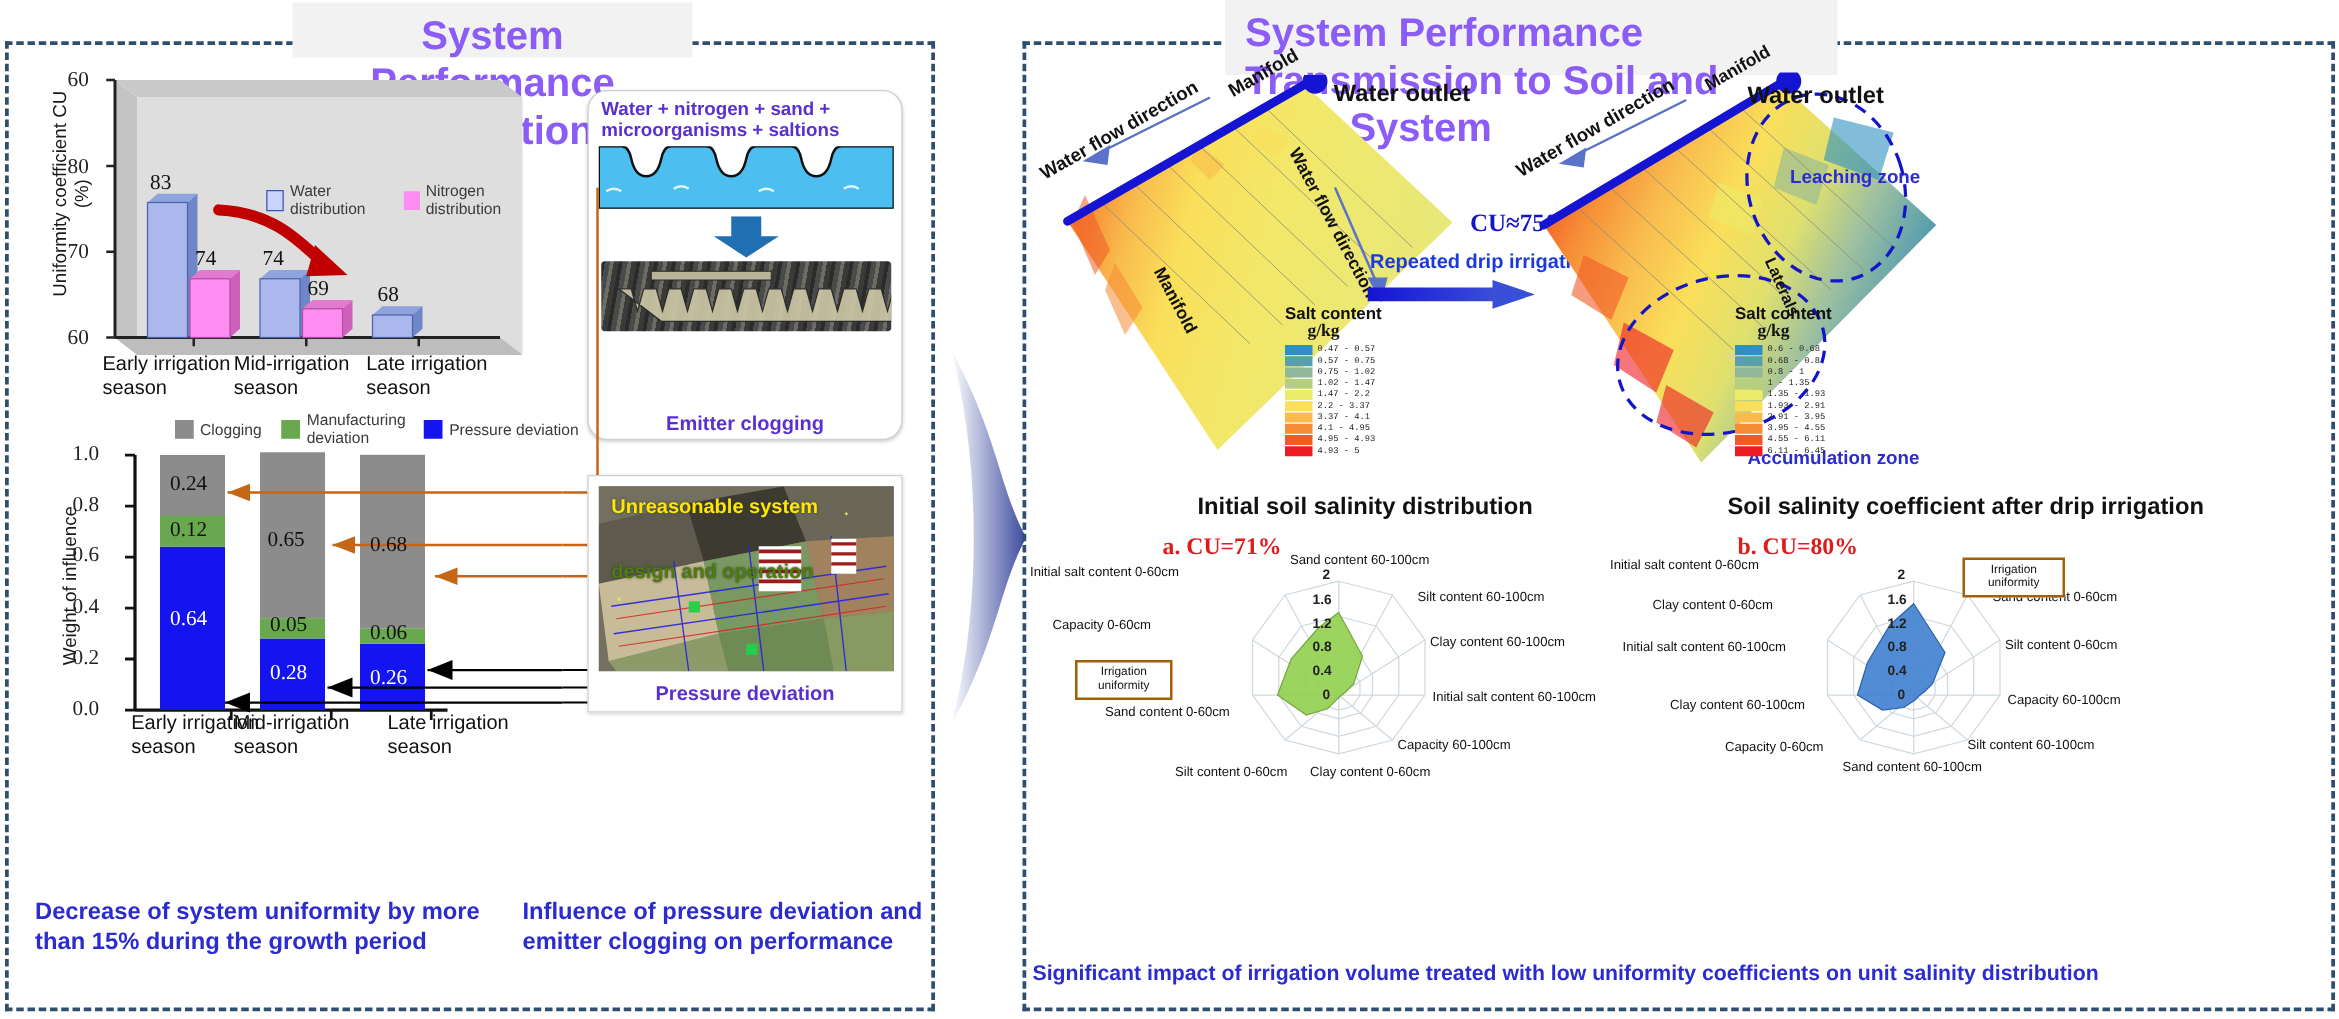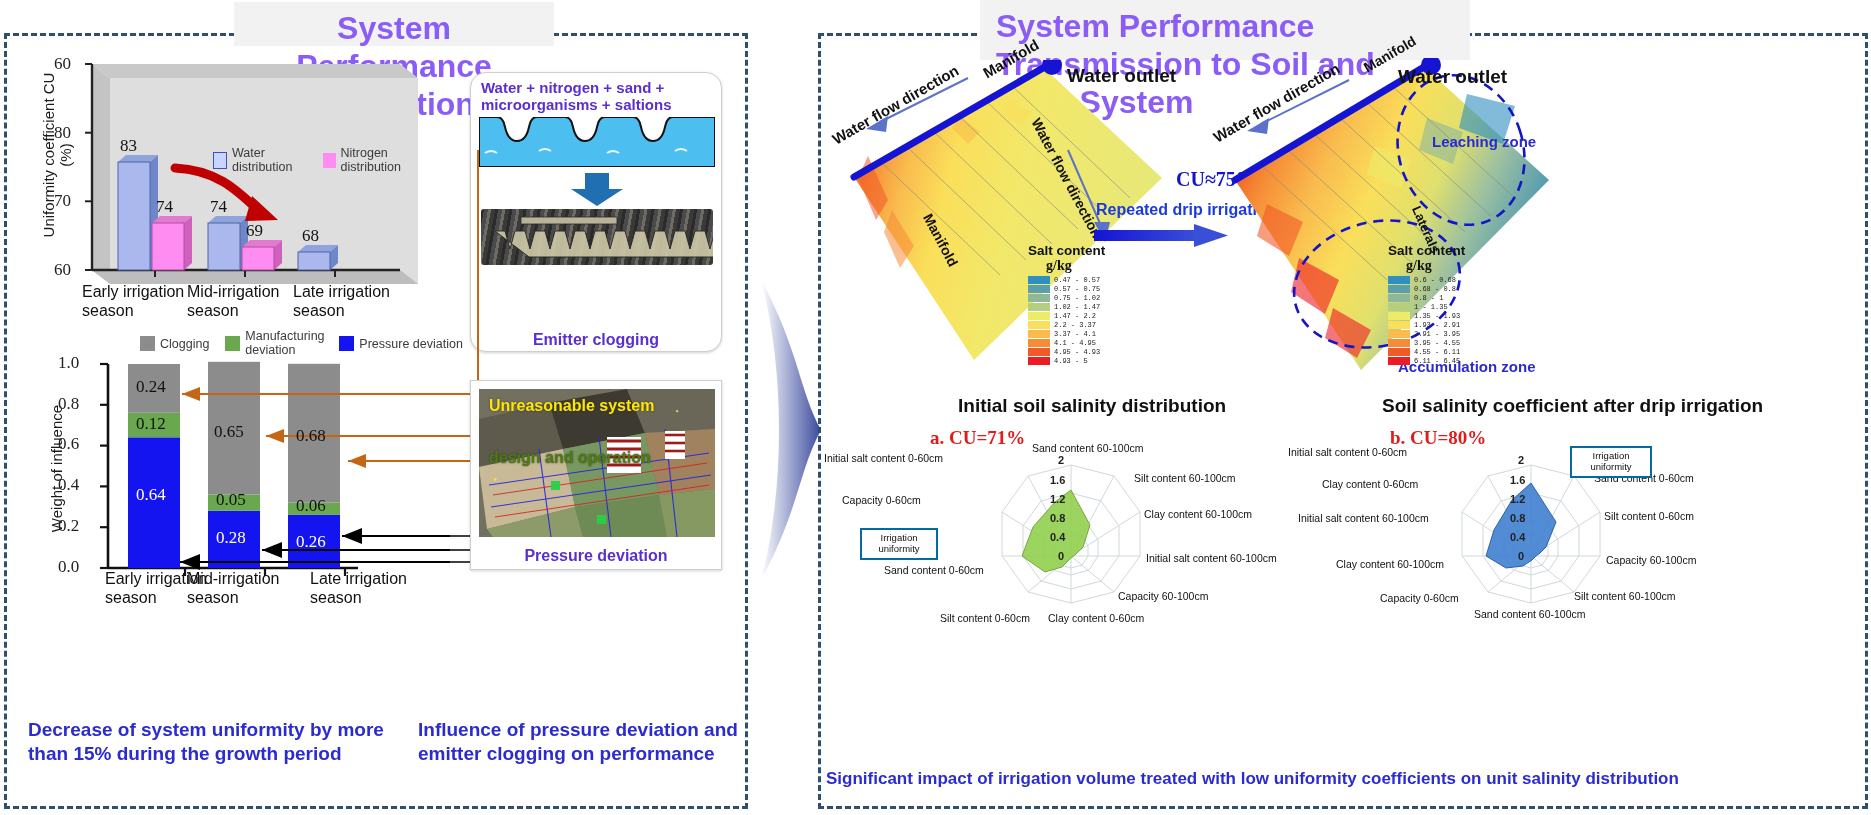--- a/index.html
+++ b/index.html
@@ -40,21 +40,21 @@
               font-family:"Liberation Mono",monospace;color:#222;line-height:1;}
   .legend-sw{width:22px;height:8px;display:inline-block;}
 
   .rot-lbl{position:absolute;white-space:nowrap;font-weight:bold;}
 
   
   .radar-lbl{position:absolute;font-size:10.5px;color:#111;white-space:nowrap;}
   .radar-tick{position:absolute;font-size:11px;font-weight:bold;color:#222;}
   .cu-lbl{position:absolute;color:#e01b1b;font-weight:bold;font-size:19px;
           font-family:"Liberation Serif",serif;}
-  .irr-box{position:absolute;border:2px solid #0369a1;background:#fff;
+  .irr-box{position:absolute;border:2px solid #a16207;background:#fff;
            font-size:9.5px;line-height:1.15;text-align:center;padding:3px 4px;box-sizing:border-box;}
   .panel-head{position:absolute;font-size:19px;font-weight:bold;color:#111;white-space:nowrap;}
 </style>
 </head>
 <body>
 
 <div class="dashed-panel" style="left:4px;top:33px;width:744px;height:776px;"></div>
 
 <div class="sec-title" style="left:234px;top:2px;width:320px;height:44px;text-align:center;">System Performance Evaluation</div>
 

